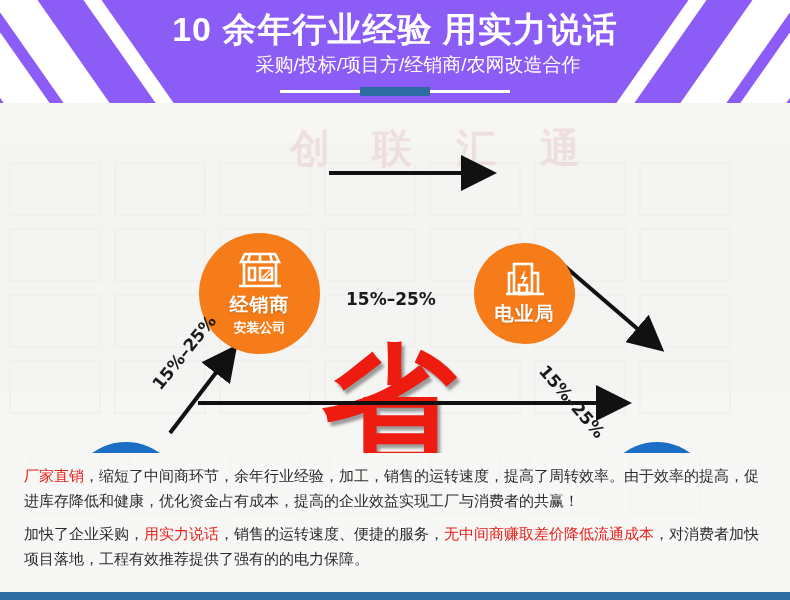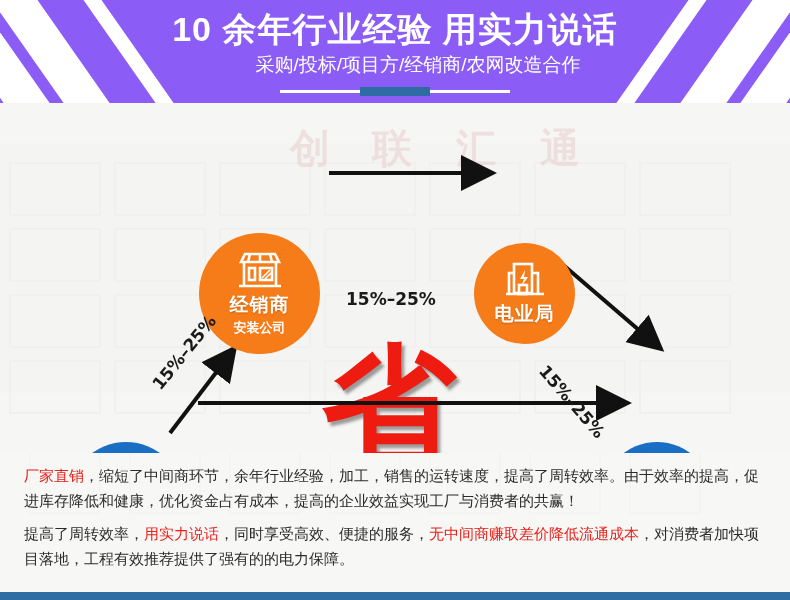--- a/index.html
+++ b/index.html
@@ -339,17 +339,17 @@
       </g>
       <rect x="0" y="0" width="790" height="147" fill="#ffffff" opacity="0.6"></rect>
     </svg>
   </div>
 
   <p class="para" id="para-1">
     <span class="hl">厂家直销</span><span>，缩短了中间商环节，余年行业经验，加工，销售的运转速度，提高了周转效率。由于效率的提高，促进库存降低和健康，优化资金占有成本，提高的企业效益实现工厂与消费者的共赢！</span>
   </p>
 
   <p class="para" id="para-2">
-    <span>提高了周转效率，</span><span class="hl">用实力说话</span><span>，同时享受高效、便捷的服务，</span><span class="hl">无中间商赚取差价降低流通成本</span><span>，对消费者加快项目落地，工程有效推荐提供了强有的的电力保障。</span>
+    <span>加快了企业采购，</span><span class="hl">用实力说话</span><span>，销售的运转速度、便捷的服务，</span><span class="hl">无中间商赚取差价降低流通成本</span><span>，对消费者加快项目落地，工程有效推荐提供了强有的的电力保障。</span>
   </p>
 
   <div id="footer-bar"></div>
 </div>
 
 </body></html>

